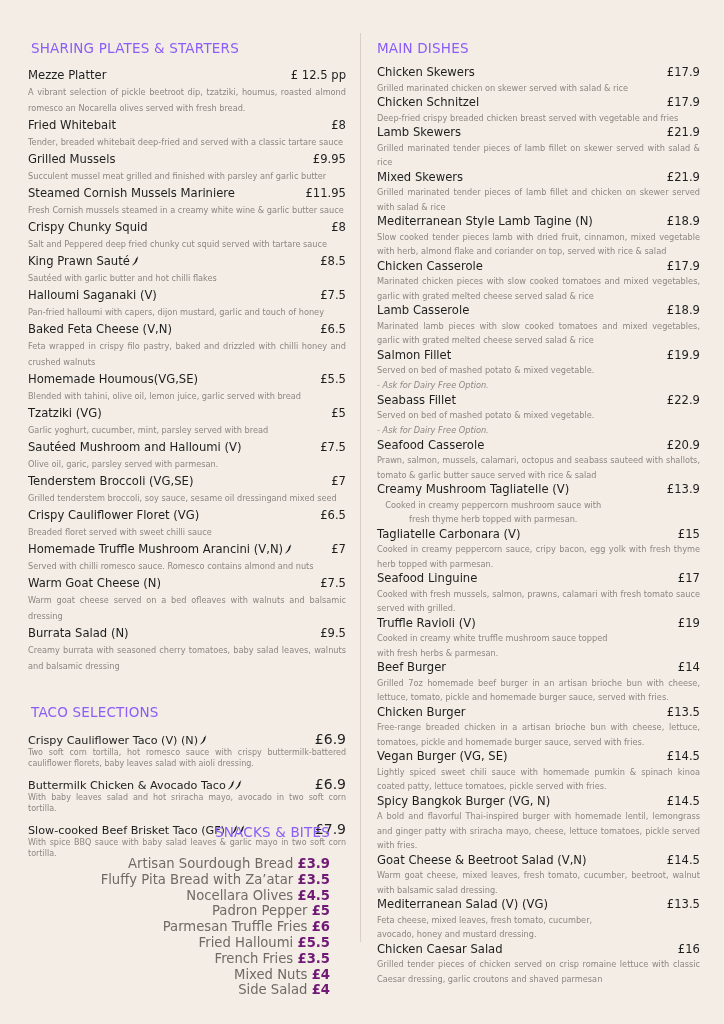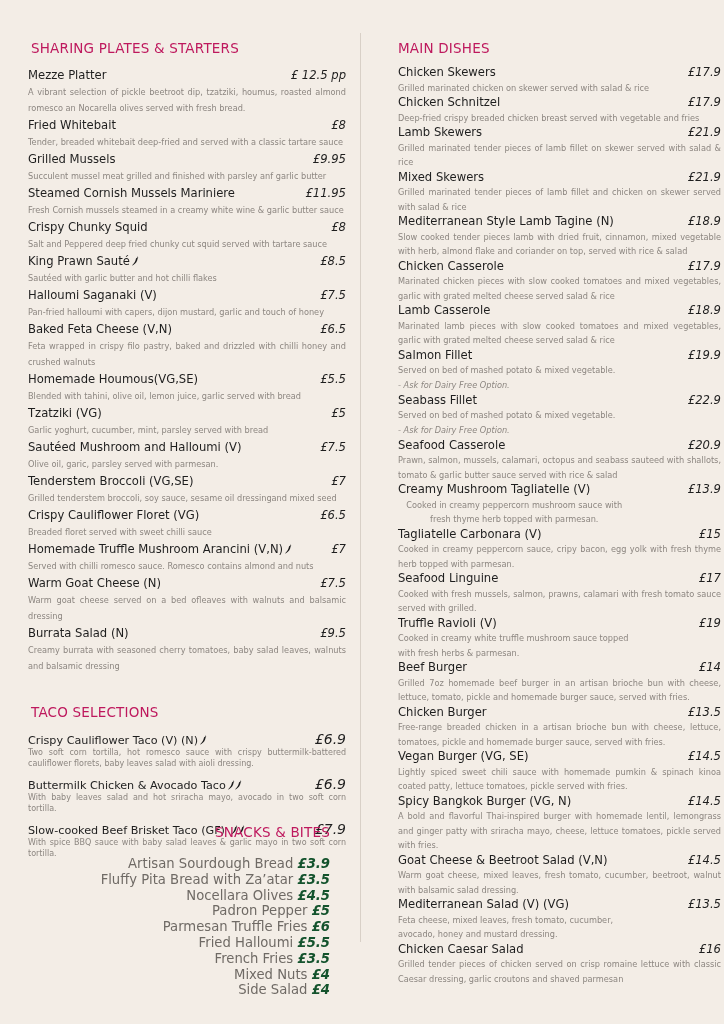--- a/index.html
+++ b/index.html
@@ -9,30 +9,30 @@
       font-family: "DejaVu Sans", sans-serif;
       color: #1e1e1e;
       overflow: hidden;
     }
     .page { position: relative; width: 724px; height: 1024px; }
     .divider {
       position: absolute; left: 360px; top: 33px; width: 1px; height: 909px;
       background: #d8d0c7;
     }
     .col-left { position: absolute; left: 28px; top: 38px; width: 318px; }
-    .col-right { position: absolute; left: 377px; top: 38px; width: 323px; margin-left: 21px; }
+    .col-right { position: absolute; left: 377px; top: 38px; width: 323px; }
     .sec-title {
-      font-size: 13.5px; letter-spacing: 0.2px; color: #be185d;
+      font-size: 13.5px; letter-spacing: 0.2px; color: #8b5cf6;
       font-weight: normal; margin-left: 3px; height: 20px; line-height: 20px;
     }
     .item-head {
       display: flex; justify-content: space-between; align-items: baseline;
       font-size: 11.6px; line-height: 15px; color: #1e1e1e;
     }
-    .item-head .price { white-space: nowrap; margin-right: 0; font-style: italic; }
+    .item-head .price { white-space: nowrap; margin-right: 0; }
     .item-desc {
       font-size: 8.2px; line-height: 15px; color: #8c8680;
       text-align: justify;
     }
     .item-note { font-size: 8.2px; line-height: 15px; color: #8c8680; font-style: italic; }
     .chili {
       display: inline-block; width: 7px; height: 10px; margin-left: 2px;
       vertical-align: -1px;
     }
     .left-list .item { margin-bottom: 1px; }
@@ -42,21 +42,21 @@
     .right-list .item-desc { line-height: 14.5px; }
     .taco-list .item { margin-bottom: 8px; }
     .taco-list .item-head { font-size: 11.2px; line-height: 15px; }
     .taco-list .item-head .price { font-size: 14px; }
     .taco-list .item-desc { font-size: 8px; line-height: 10.5px; }
     .snacks { position: absolute; left: 40px; top: 822px; width: 290px; text-align: right; }
     .snacks .sec-title { margin-left: 0; }
     .snack-line {
       font-size: 13.2px; line-height: 15.8px; color: #6f6a65; white-space: nowrap;
     }
-    .snack-line .sprice { color: #14532d; font-weight: bold; font-style: italic; }
+    .snack-line .sprice { color: #701a75; font-weight: bold; }
   </style>
 </head>
 <body>
 
 <div class="page">
   <div class="divider"></div>
 
   <div class="col-left">
     <h2 class="sec-title" style="margin-bottom:9px;">SHARING PLATES &amp; STARTERS</h2>
     <div class="left-list" id="sharing-list">

